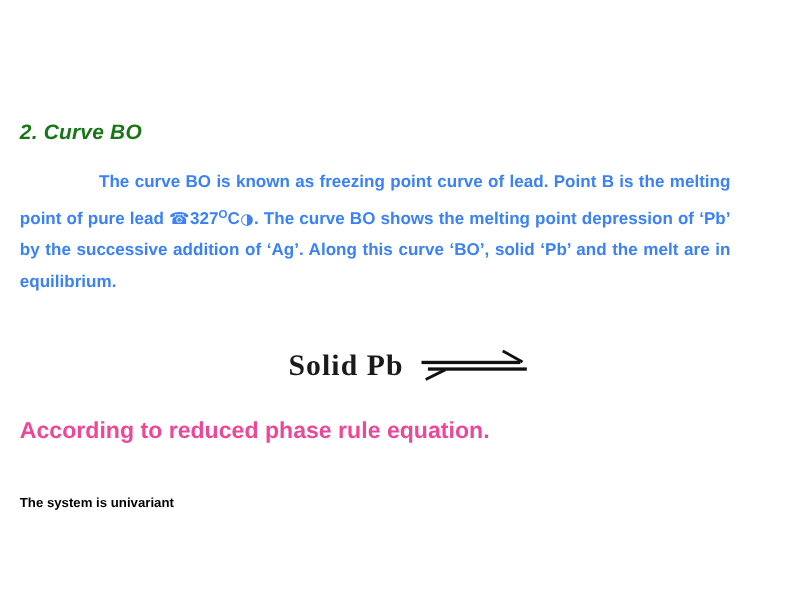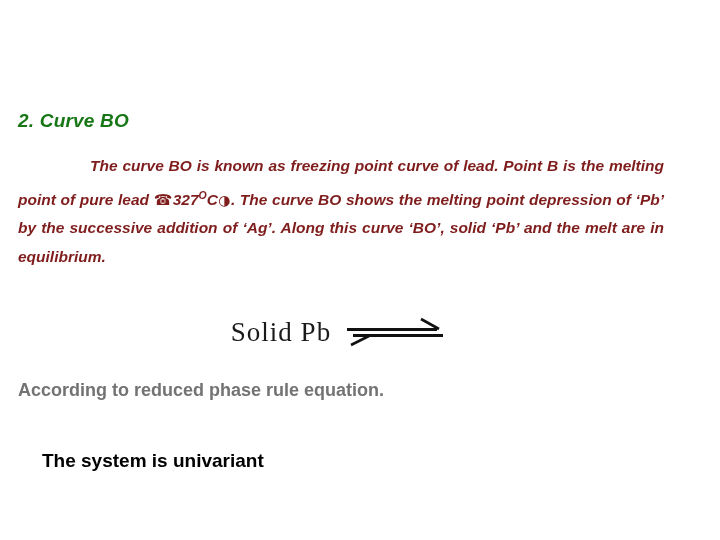--- a/index.html
+++ b/index.html
@@ -43,22 +43,21 @@
     position: absolute;
     left: 18px;
     top: 152px;
     width: 646px;
     font-size: 15.5px;
     font-weight: bold;
     line-height: 28.5px;
     text-align: justify;
     text-justify: inter-word;
     text-indent: 72px;
-    color: #7f1d1d;
-    font-style: italic;
+    color: #3b82f6;
   }
   .body-para .sup {
     font-size: 10.5px;
     vertical-align: 6px;
     font-weight: bold;
   }
   .wing {
     font-family: "DejaVu Sans", sans-serif;
     font-weight: bold;
     font-size: 15px;
@@ -71,21 +70,22 @@
 
   
   .eq-figure {
     position: absolute;
     left: 195px;
     top: 308px;
     width: 300px;
     height: 48px;
     display: flex;
     align-items: center;
-    justify-content: center;
+    justify-content: flex-end;
+    font-weight: bold;
   }
   .eq-term {
     font-family: "Liberation Serif", serif;
     font-size: 27px;
     color: #1a1a1a;
     white-space: nowrap;
     letter-spacing: 1px;
   }
   .eq-arrow {
     position: relative;
@@ -96,47 +96,46 @@
   }
   .eq-arrow svg {
     display: block;
   }
 
   
   .line-reduced {
     position: absolute;
     left: 18px;
     top: 380px;
-    font-size: 18px;
+    font-size: 21px;
     font-weight: bold;
-    color: #737373;
+    color: #ec4899;
     white-space: nowrap;
   }
 
   .formula {
     position: absolute;
     left: 160px;
     top: 412px;
     width: 420px;
     font-family: "Liberation Serif", serif;
     font-size: 25px;
     color: #1a1a1a;
     white-space: nowrap;
     letter-spacing: 0.5px;
   }
 
   .line-univariant {
     position: absolute;
     left: 18px;
     top: 450px;
-    font-size: 19px;
+    font-size: 12px;
     font-weight: bold;
     color: #000000;
     white-space: nowrap;
-    margin-left: 24px;
   }
 </style>
 </head>
 <body>
 
 <div class="slide">
 
   <div class="heading">2. Curve BO</div>
 
   <div class="body-para">

